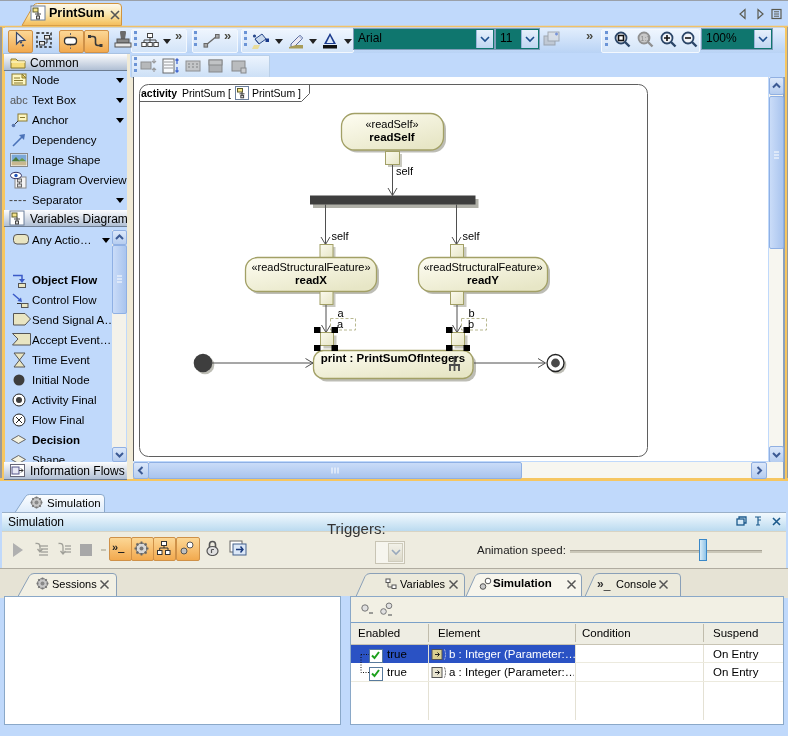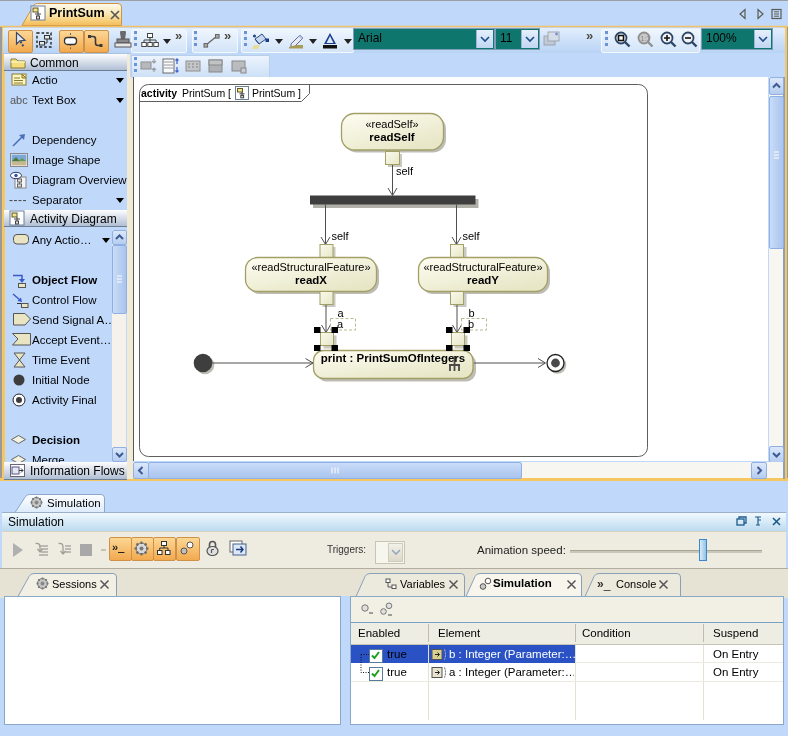--- a/index.html
+++ b/index.html
@@ -201,33 +201,43 @@
 <div class="ab" style="left:4.5px;top:54px;width:122.5px;height:425px;background:#c0d9fb;"></div>
 <div class="hdr" style="top:54px;">
       <span style="font-size:12px;top:2px;">Common</span>
  <svg class="ab" style="left:6px;top:2px;" width="16" height="13">
   <path d="M1,3 L6,3 L8,5 L15,5 L15,12 L1,12 Z" fill="#f6dd7c" stroke="#8a7a30"></path>
   <path d="M1,6 L15,6" stroke="#fdf3c0" stroke-width="1.4"></path>
  </svg>
 </div>
 
 <div class="pitem" style="top:70px;">
-      <span class="lbl">Actio</span>
+      <span class="lbl">Node</span>
  <svg class="ab" style="left:7px;top:3px;" width="17" height="14">
         <rect x="1" y="1" width="14" height="11" fill="#fdf6c0" stroke="#8a7a30"></rect>
         <path d="M11,1 L15,5 L11,5 Z" fill="#e8d060" stroke="#8a7a30"></path>
         <line x1="3" y1="5" x2="9" y2="5" stroke="#8a7a30"></line>
         <line x1="3" y1="7.5" x2="12" y2="7.5" stroke="#8a7a30"></line>
         <line x1="3" y1="10" x2="12" y2="10" stroke="#8a7a30"></line>
       </svg>
  <span class="parr" style="left:112px;top:8px;"></span>
     </div>
 <div class="pitem" style="top:90px;">
       <span class="lbl">Text Box</span>
  <div class="ab" style="left:6px;top:4px;font-size:11px;color:#555;">abc</div>
+ <span class="parr" style="left:112px;top:8px;"></span>
+    </div>
+<div class="pitem" style="top:110px;">
+      <span class="lbl">Anchor</span>
+ <svg class="ab" style="left:7px;top:2px;" width="17" height="16">
+        <rect x="7" y="2" width="9" height="7" fill="#fdf6c0" stroke="#8a7a30"></rect>
+        <line x1="9" y1="5.5" x2="14" y2="5.5" stroke="#8a7a30"></line>
+        <line x1="7" y1="9" x2="3" y2="13" stroke="#333"></line>
+        <circle cx="2.5" cy="13.5" r="1.8" fill="#5a78b0"></circle>
+      </svg>
  <span class="parr" style="left:112px;top:8px;"></span>
     </div>
 <div class="pitem" style="top:130px;">
       <span class="lbl">Dependency</span>
  <svg class="ab" style="left:7px;top:2px;" width="17" height="16">
         <line x1="2" y1="14" x2="11" y2="5" stroke="#4a72b8" stroke-width="1.6"></line>
         <path d="M8,3 L14,2 L13,8 Z" fill="#4a72b8"></path>
       </svg>
     </div>
 <div class="pitem" style="top:150px;">
@@ -251,21 +261,21 @@
         <circle cx="6" cy="4.5" r="1.7" fill="#2255bb"></circle>
       </svg>
     </div>
 <div class="pitem" style="top:190px;">
       <span class="lbl">Separator</span>
  <div class="ab" style="left:5px;top:3px;font-size:12px;color:#444;letter-spacing:0.5px;">----</div>
  <span class="parr" style="left:112px;top:8px;"></span>
     </div>
 
 <div class="hdr" style="top:210px;">
-      <span style="font-size:12px;top:2px;">Activity Diagram</span>
+      <span style="font-size:12px;top:2px;">Variables Diagram</span>
  <svg class="ab" style="left:5px;top:0px;" width="16" height="16" viewBox="0 0 16 16">
         <rect x="1" y="1" width="14" height="14" fill="#fff" stroke="#6b7f9b"></rect>
         <rect x="3" y="3" width="5" height="4" fill="#f6e389" stroke="#5a5a2a"></rect>
         <line x1="8" y1="7" x2="8" y2="13" stroke="#444"></line>
         <line x1="5" y1="9" x2="11" y2="9" stroke="#444"></line>
         <rect x="6.5" y="11" width="3" height="3" fill="#ddd" stroke="#444"></rect>
       </svg>
 </div>
 
 <div class="pitem" style="top:230px;">
@@ -316,28 +326,35 @@
         <circle cx="6" cy="6" r="5.5" fill="#3d3d3d"></circle>
       </svg>
     </div>
 <div class="pitem" style="top:390px;">
       <span class="lbl">Activity Final</span>
  <svg class="ab" style="left:8px;top:3px;" width="14" height="14">
         <circle cx="7" cy="7" r="6" fill="#fff" stroke="#222"></circle>
         <circle cx="7" cy="7" r="3" fill="#3d3d3d"></circle>
       </svg>
     </div>
+<div class="pitem" style="top:410px;">
+      <span class="lbl">Flow Final</span>
+ <svg class="ab" style="left:8px;top:3px;" width="14" height="14">
+        <circle cx="7" cy="7" r="6" fill="#fff" stroke="#222"></circle>
+        <path d="M4,4 L10,10 M10,4 L4,10" stroke="#222"></path>
+      </svg>
+    </div>
 <div class="pitem" style="top:430px;font-weight:bold;">
       <span class="lbl">Decision</span>
  <svg class="ab" style="left:7px;top:5px;" width="16" height="11">
         <path d="M7.5,0.5 L14.5,4.5 L7.5,8.5 L0.5,4.5 Z" fill="#f4f2e0" stroke="#666"></path>
       </svg>
     </div>
 <div class="pitem" style="top:450px;height:12px;overflow:hidden;">
-      <span class="lbl">Merge</span>
+      <span class="lbl">Shape</span>
  <svg class="ab" style="left:7px;top:5px;" width="16" height="11">
         <path d="M7.5,0.5 L14.5,4.5 L7.5,8.5 L0.5,4.5 Z" fill="#f4f2e0" stroke="#666"></path>
       </svg>
     </div>
 
 <div class="ab" style="left:112px;top:230px;width:14px;height:230px;background:#f4f2ea;"></div>
 <div class="sbbtn" style="left:112px;top:230px;width:13px;height:13px;"><svg width="13" height="13">
         <path d="M3,8 L6.5,4.5 L10,8" fill="none" stroke="#3c5a94" stroke-width="2"></path>
       </svg></div>
 <div class="sbthumb" style="left:112px;top:245px;width:13px;height:67px;"><svg width="13" height="67">
@@ -632,21 +649,21 @@
 <svg class="ab" style="left:206px;top:540px;" width="14" height="16">
       <ellipse cx="6.5" cy="11" rx="5.5" ry="4.5" fill="#e0e0e0" stroke="#555" stroke-width="1.2"></ellipse>
       <path d="M3.5,7 L3.5,4.5 a3,3 0 0 1 6,0 L9.5,7" fill="none" stroke="#555" stroke-width="1.6"></path>
       <path d="M5.5,9.5 L5.5,13 M5.5,9.5 L8,9.5" stroke="#555" stroke-width="1.2" fill="none"></path>
     </svg>
 <svg class="ab" style="left:229px;top:540px;" width="18" height="16">
       <rect x="1" y="1" width="12" height="11" fill="#fff" stroke="#666"></rect>
       <rect x="4" y="4" width="13" height="11" fill="#dce8f8" stroke="#44618c"></rect>
       <path d="M7,9.5 L14,9.5 M11.5,6.5 L14,9.5 L11.5,12.5" fill="none" stroke="#1a3a7c" stroke-width="1.4"></path>
     </svg>
-<div class="ab" style="left:327px;top:544px;font-size:10px;color:#333;">Triggers:</div>
+<div class="ab" style="left:327px;top:520px;font-size:15px;color:#333;">Triggers:</div>
 <div class="ab" style="left:375px;top:541px;width:28px;height:21px;background:#f6f5ee;border:1px solid #c8c4b4;"></div>
 <div class="ab" style="left:388px;top:543px;width:13px;height:17px;background:linear-gradient(#f2f1e8,#dddacb);border:1px solid #cfccbc;"><svg width="10" height="8" style="margin:4px 0 0 2px;">
         <path d="M1,2 L5,6 L9,2" fill="none" stroke="#98a8bc" stroke-width="1.6"></path>
       </svg></div>
 <div class="ab" style="left:477px;top:544px;font-size:11.5px;color:#222;">Animation speed:</div>
 <div class="ab" style="left:570px;top:550px;width:192px;height:2px;background:#cac7b8;border-top:1px solid #a8a496;"></div>
 <div class="ab" style="left:699px;top:539px;width:6px;height:20px;background:linear-gradient(90deg,#d8ecf8,#90c4e8);border:1px solid #3a88c8;"></div>
 
 <div class="ab" style="left:0px;top:568px;width:788px;height:29px;background:#e6e3d5;border-top:1px solid #b0aca0;"></div>
 <div class="ab" style="left:341px;top:596px;width:9px;height:129px;background:#c0d9fb;"></div>

